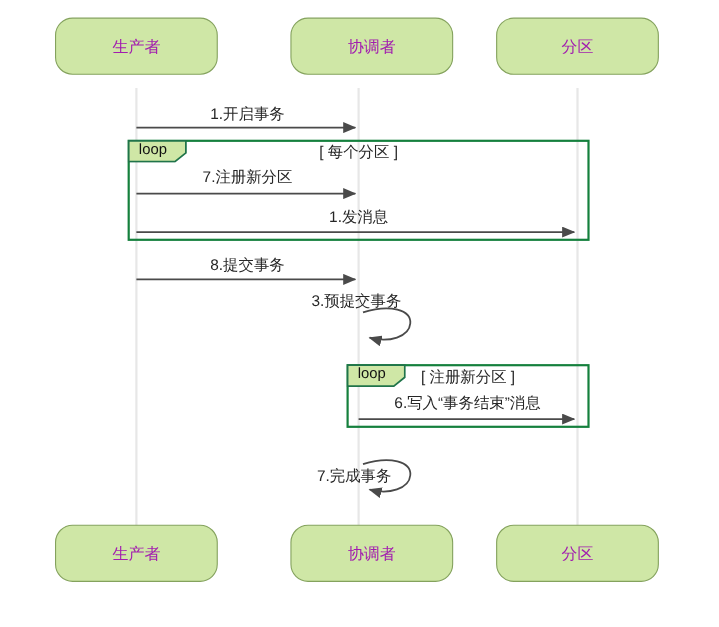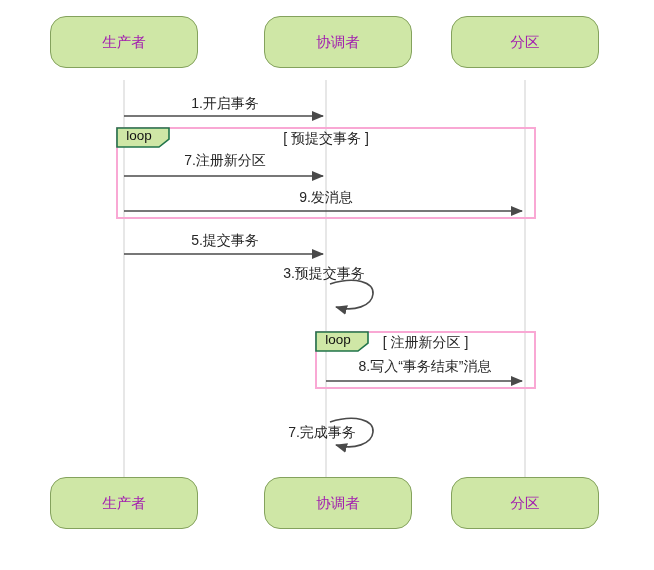--- a/index.html
+++ b/index.html
@@ -62,21 +62,21 @@
   .m2 { left: 225px; top: 152px; }
   .m3 { left: 326px; top: 189px; }
   .m4 { left: 225px; top: 232px; }
   .m5 { left: 324px; top: 265px; }
   .m6 { left: 425px; top: 358px; }
   .m7 { left: 322px; top: 424px; }
 
   
   .loop-frame {
     position: absolute;
-    border: 2px solid #f9a8d4;
+    border: 2px solid #15803d;
     box-sizing: border-box;
     background: transparent;
   }
   .loop1 { left: 116px; top: 127px; width: 420px; height: 92px; }
   .loop2 { left: 315px; top: 331px; width: 221px; height: 58px; }
 
   .loop-tag {
     position: absolute;
     left: -2px;
     top: -2px;
@@ -136,39 +136,39 @@
     <path d="M330,422 C355,414 374,420 373,432 C372,444 354,450 336,445" fill="none" stroke="#4a4a4a" stroke-width="1.6" marker-end="url(#ah)"></path>
   </svg>
 
   <div class="loop-frame loop1">
     <div class="loop-tag">
       <svg width="54" height="21" viewBox="0 0 54 21">
         <path d="M1,1 H53 V12 L43,20 H1 Z" fill="#cfe7a6" stroke="#20744a" stroke-width="1.6"></path>
       </svg>
       <span class="loop-word">loop</span>
     </div>
-    <span class="loop-cond">[ 预提交事务 ]</span>
+    <span class="loop-cond">[ 每个分区 ]</span>
   </div>
 
   <div class="loop-frame loop2">
     <div class="loop-tag">
       <svg width="54" height="21" viewBox="0 0 54 21">
         <path d="M1,1 H53 V12 L43,20 H1 Z" fill="#cfe7a6" stroke="#20744a" stroke-width="1.6"></path>
       </svg>
       <span class="loop-word">loop</span>
     </div>
     <span class="loop-cond">[ 注册新分区 ]</span>
   </div>
 
   <span class="msg-label m1">1.开启事务</span>
   <span class="msg-label m2">7.注册新分区</span>
-  <span class="msg-label m3">9.发消息</span>
-  <span class="msg-label m4">5.提交事务</span>
+  <span class="msg-label m3">1.发消息</span>
+  <span class="msg-label m4">8.提交事务</span>
   <span class="msg-label m5">3.预提交事务</span>
-  <span class="msg-label m6">8.写入“事务结束”消息</span>
+  <span class="msg-label m6">6.写入“事务结束”消息</span>
   <span class="msg-label m7">7.完成事务</span>
 
   <div class="actor row-top col-producer">
     <span>生产者</span>
   </div>
   <div class="actor row-top col-coordinator">
     <span>协调者</span>
   </div>
   <div class="actor row-top col-partition">
     <span>分区</span>

